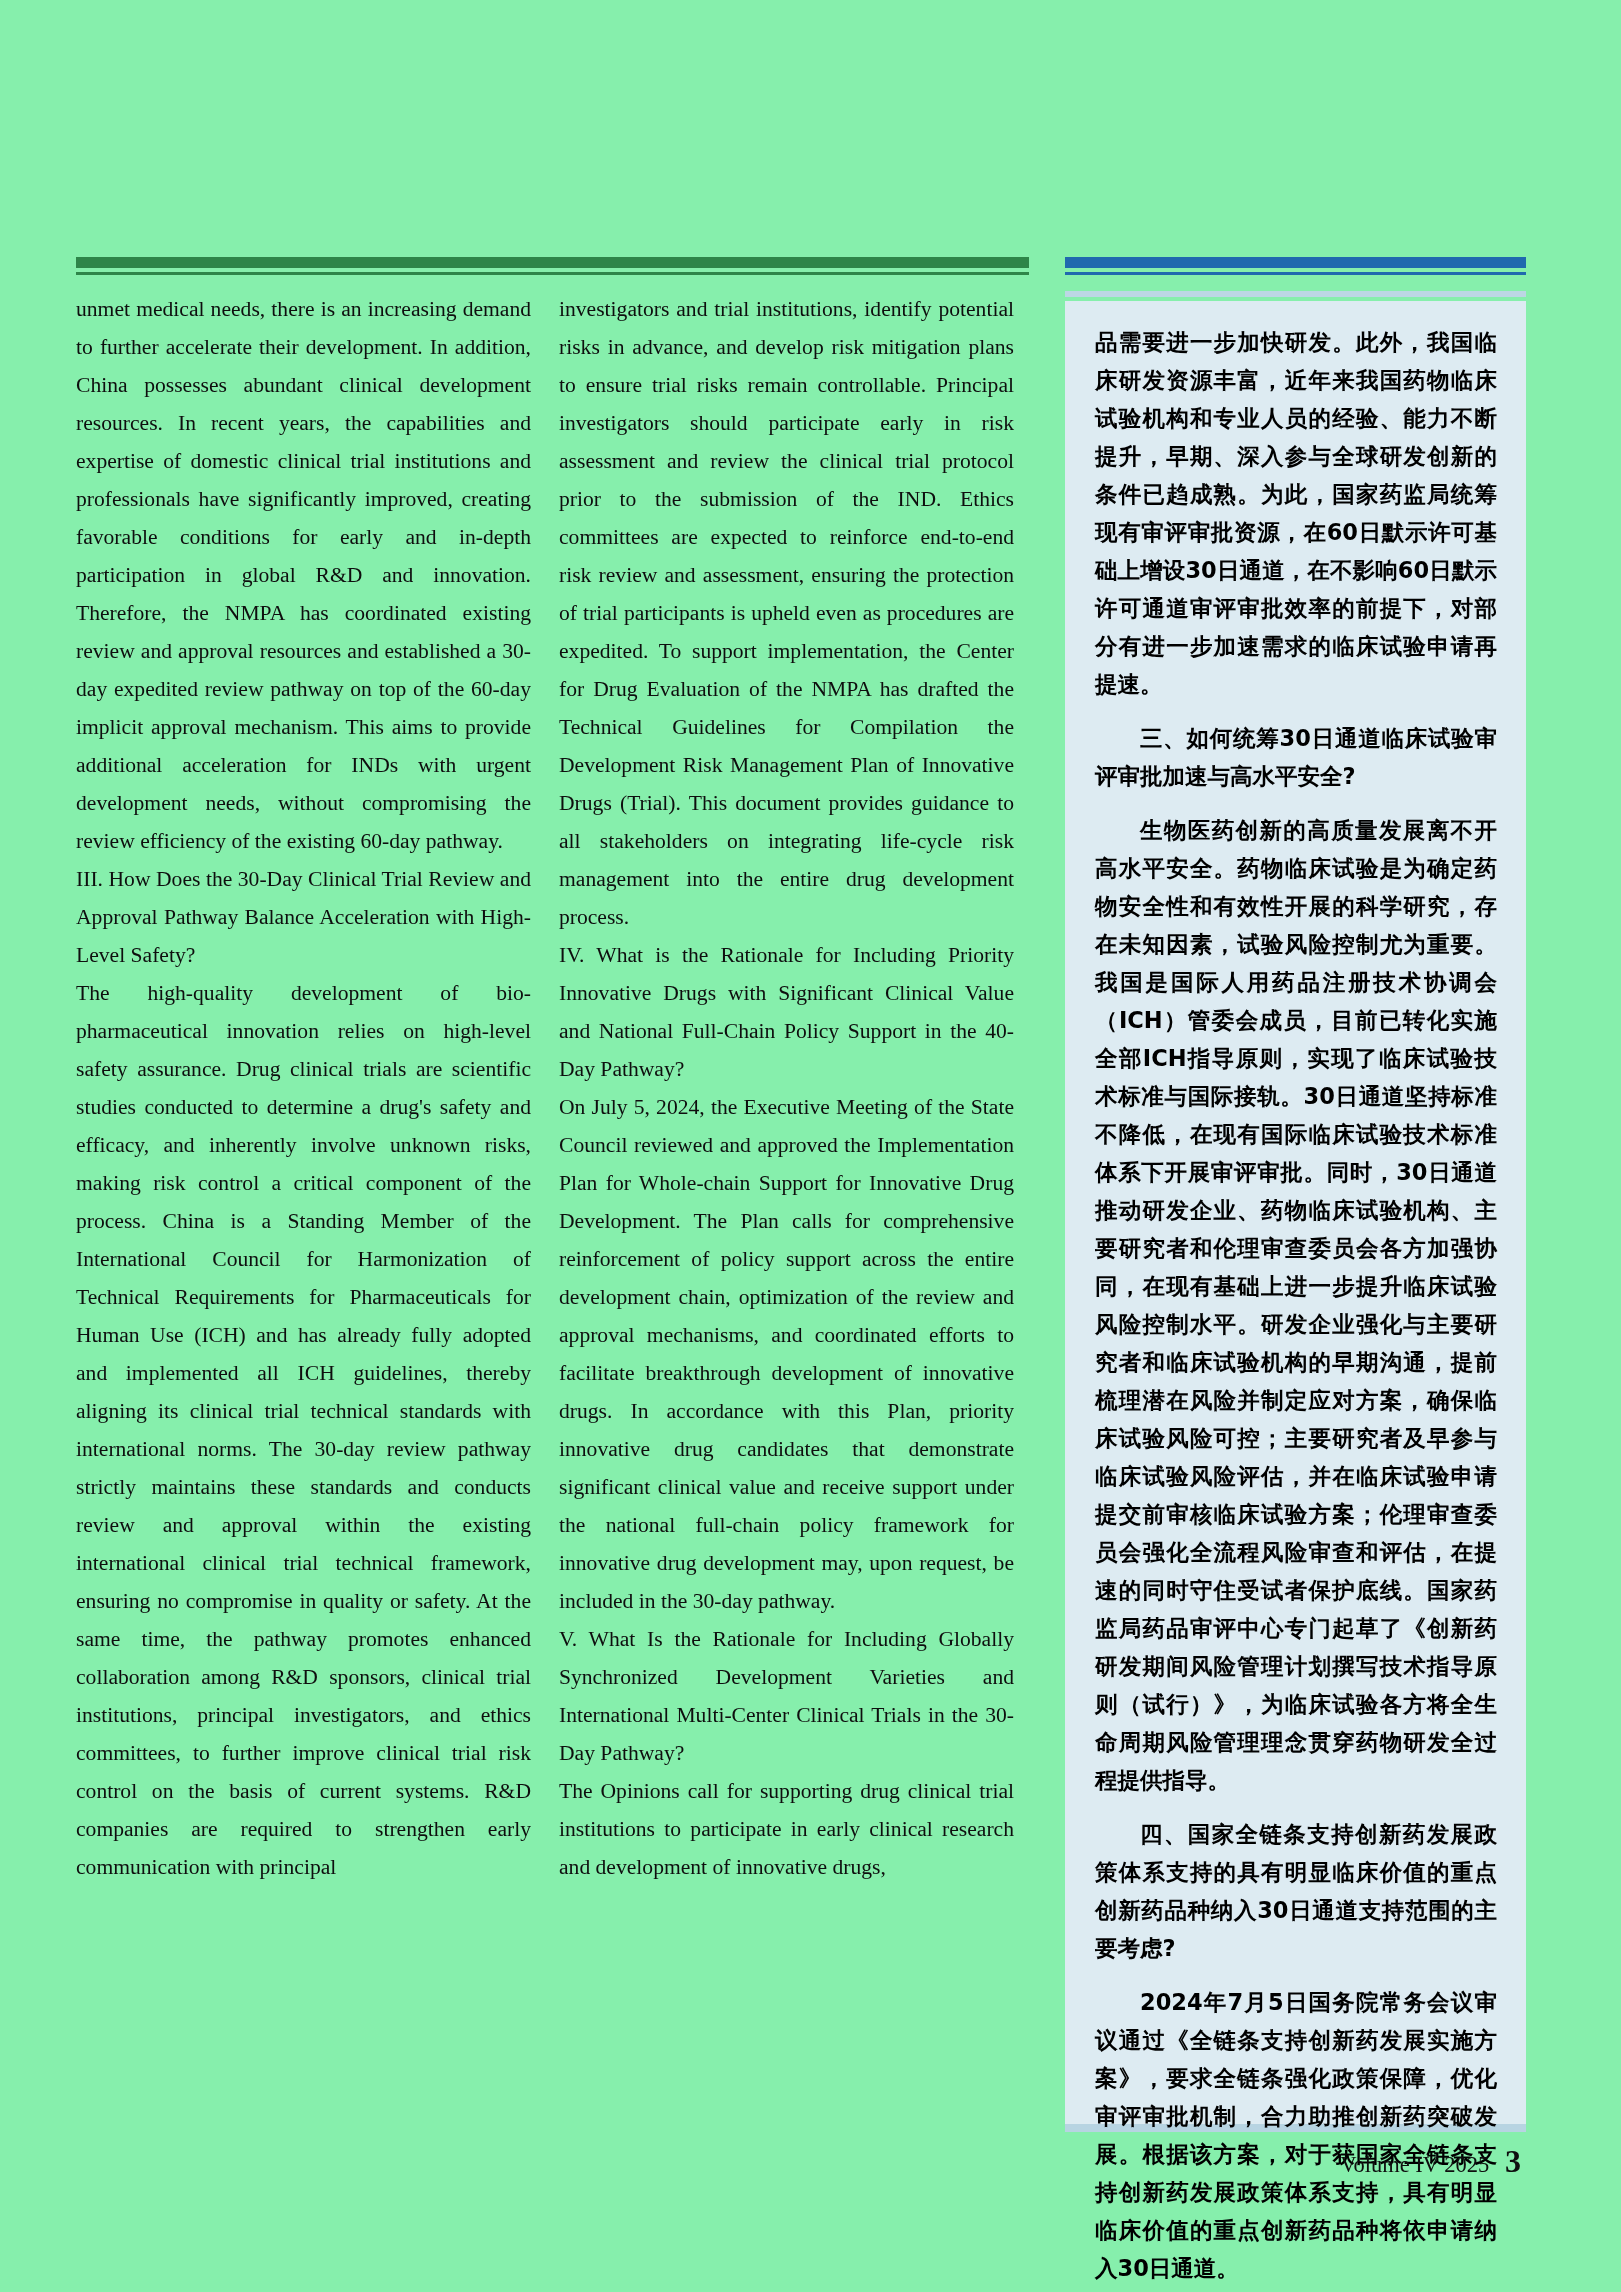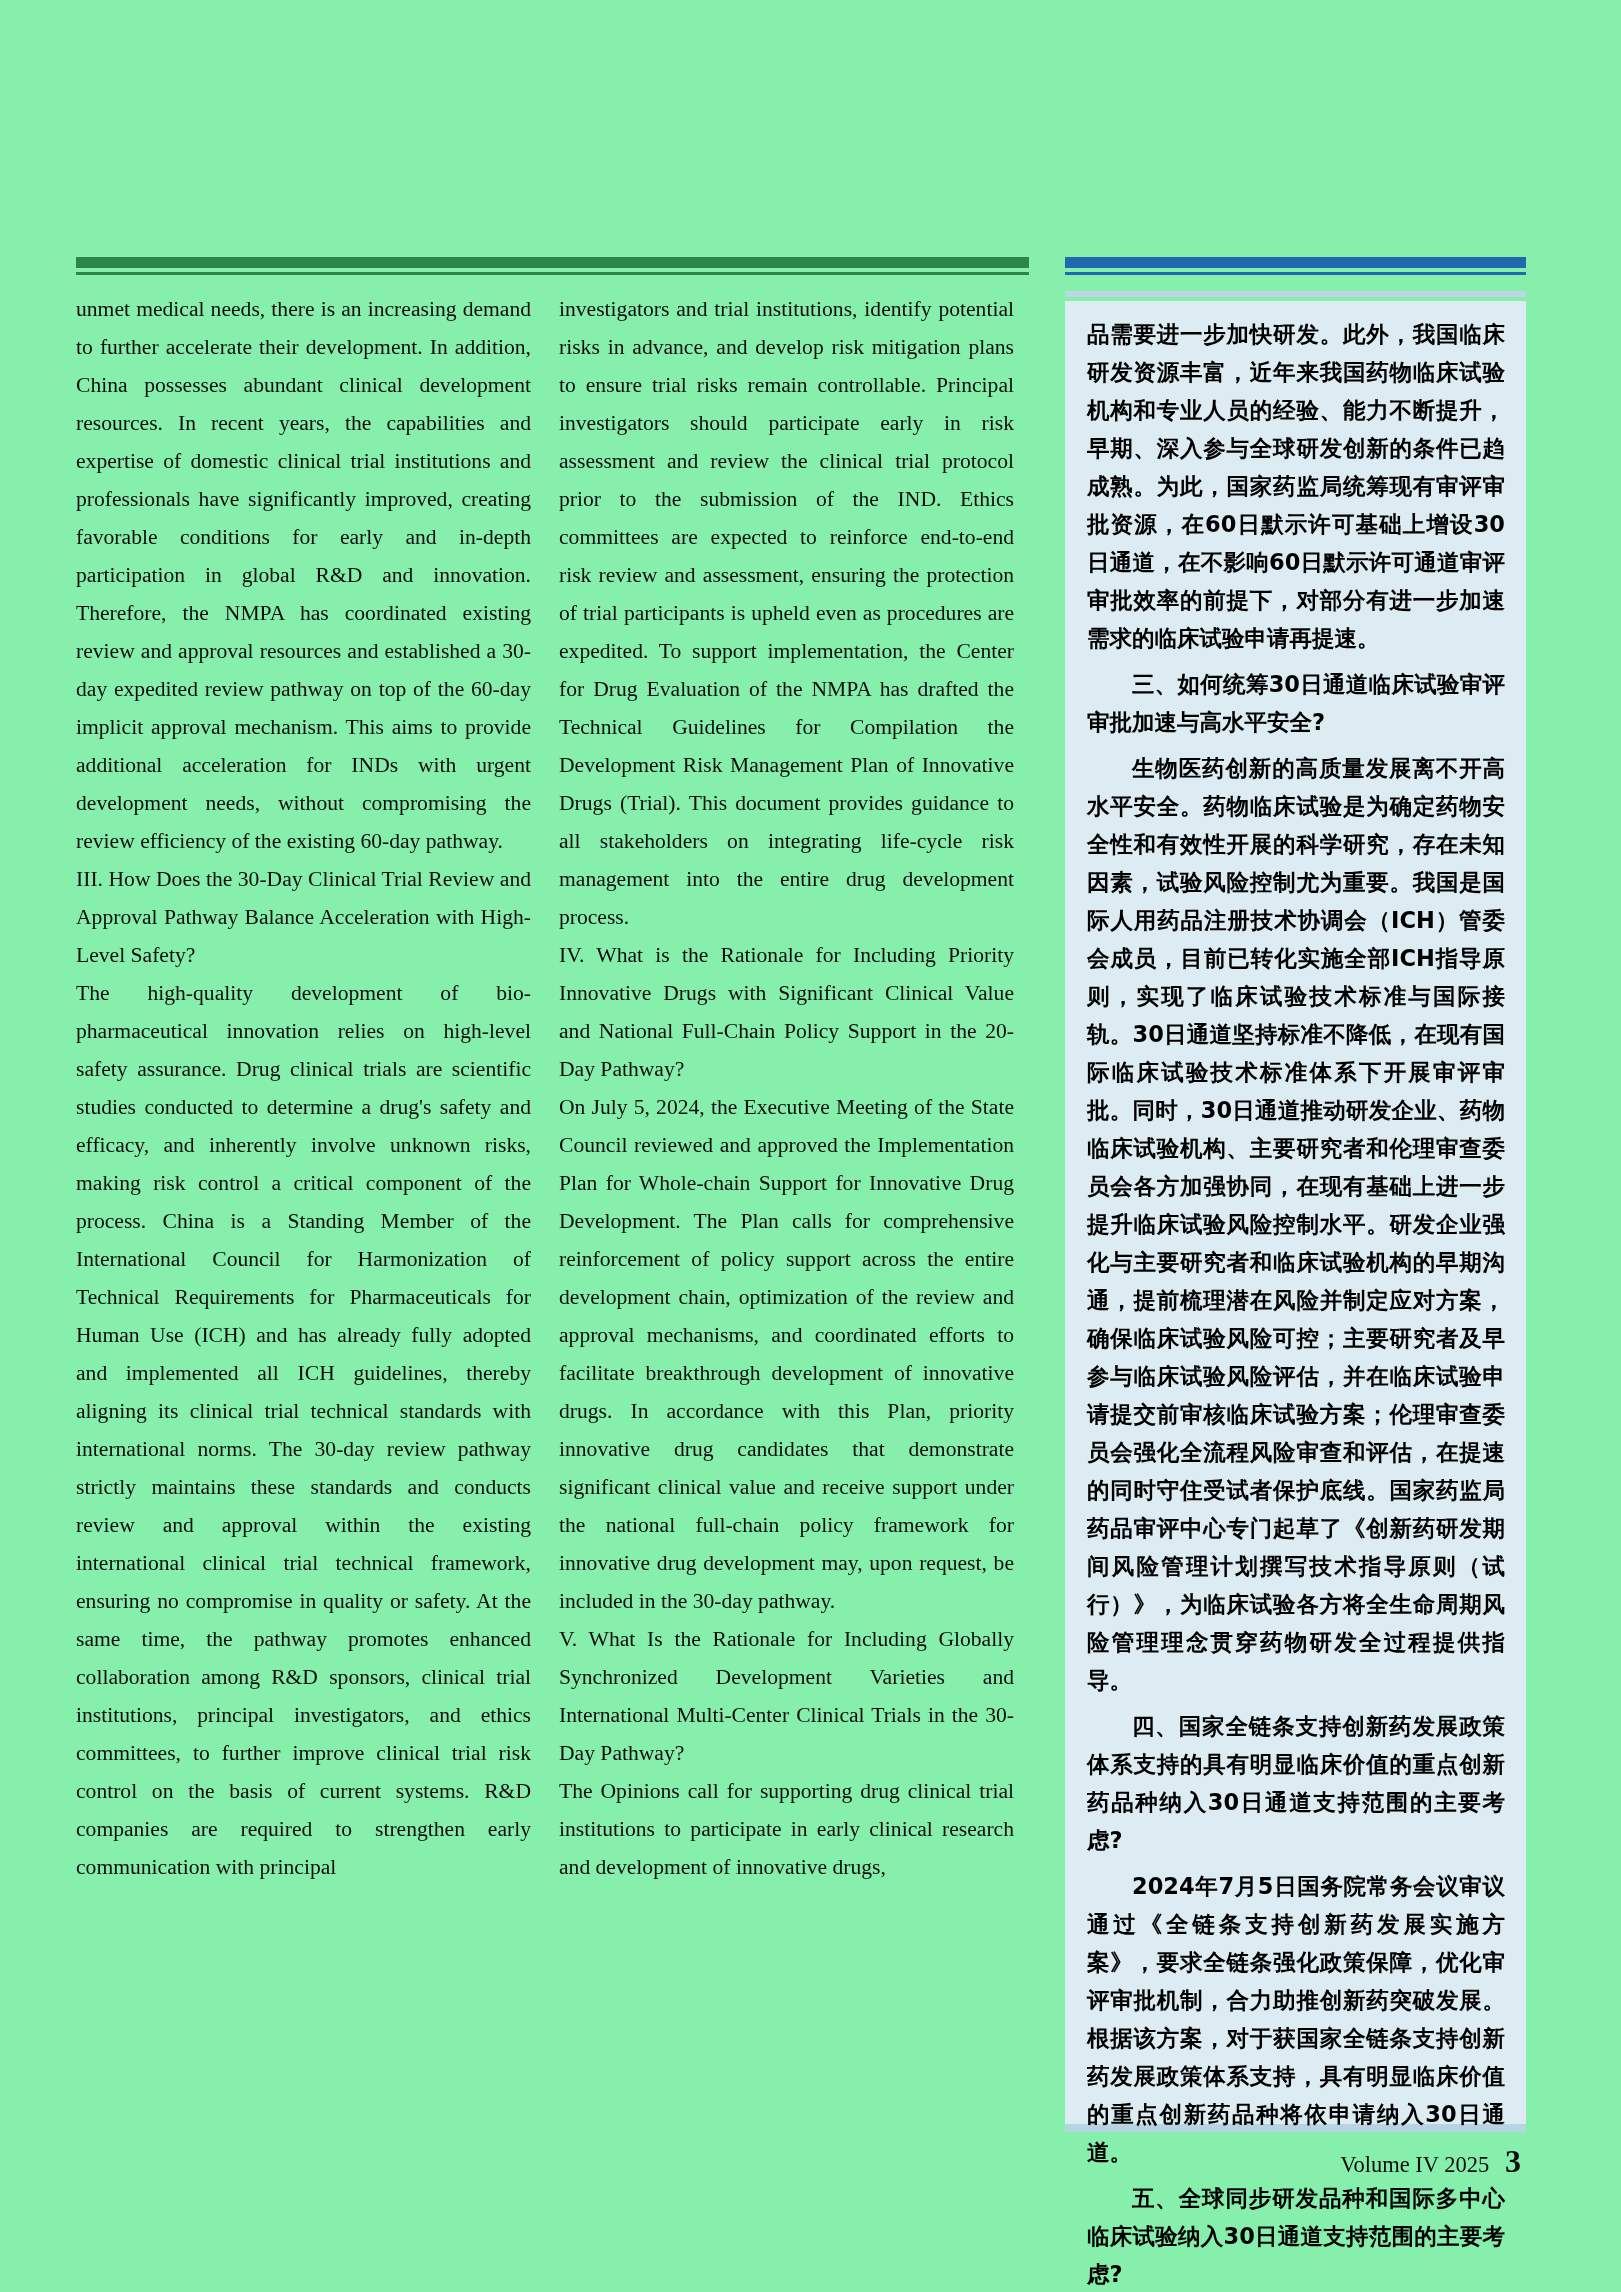--- a/index.html
+++ b/index.html
@@ -38,21 +38,21 @@
   .col3 {
     position: absolute;
     left: 1079px;
     top: 307px;
     width: 434px;
     font-family: "DejaVu Sans", sans-serif;
     font-weight: bold;
     color: #000;
   }
   .col3 p {
-    margin: 8px;
+    margin: 16px;
     font-size: 22.5px;
     line-height: 38px;
     text-align: justify;
   }
   .col3 p.ind { text-indent: 2em; }
 
   
   .footer {
     position: absolute;
     right: 100px;
@@ -82,21 +82,21 @@
   <div class="strip-bottom"></div>
 
   <div class="col col-en col1">
     <p>unmet medical needs, there is an increasing demand to further accelerate their development. In addition, China possesses abundant clinical development resources. In recent years, the capabilities and expertise of domestic clinical trial institutions and professionals have significantly improved, creating favorable conditions for early and in-depth participation in global R&amp;D and innovation. Therefore, the NMPA has coordinated existing review and approval resources and established a 30-day expedited review pathway on top of the 60-day implicit approval mechanism. This aims to provide additional acceleration for INDs with urgent development needs, without compromising the review efficiency of the existing 60-day pathway.</p>
     <p>III. How Does the 30-Day Clinical Trial Review and Approval Pathway Balance Acceleration with High-Level Safety?</p>
     <p>The high-quality development of bio-pharmaceutical innovation relies on high-level safety assurance. Drug clinical trials are scientific studies conducted to determine a drug's safety and efficacy, and inherently involve unknown risks, making risk control a critical component of the process. China is a Standing Member of the International Council for Harmonization of Technical Requirements for Pharmaceuticals for Human Use (ICH) and has already fully adopted and implemented all ICH guidelines, thereby aligning its clinical trial technical standards with international norms. The 30-day review pathway strictly maintains these standards and conducts review and approval within the existing international clinical trial technical framework, ensuring no compromise in quality or safety. At the same time, the pathway promotes enhanced collaboration among R&amp;D sponsors, clinical trial institutions, principal investigators, and ethics committees, to further improve clinical trial risk control on the basis of current systems. R&amp;D companies are required to strengthen early communication with principal</p>
   </div>
 
   <div class="col col-en col2">
     <p>investigators and trial institutions, identify potential risks in advance, and develop risk mitigation plans to ensure trial risks remain controllable. Principal investigators should participate early in risk assessment and review the clinical trial protocol prior to the submission of the IND. Ethics committees are expected to reinforce end-to-end risk review and assessment, ensuring the protection of trial participants is upheld even as procedures are expedited. To support implementation, the Center for Drug Evaluation of the NMPA has drafted the Technical Guidelines for Compilation the Development Risk Management Plan of Innovative Drugs (Trial). This document provides guidance to all stakeholders on integrating life-cycle risk management into the entire drug development process.</p>
-    <p>IV. What is the Rationale for Including Priority Innovative Drugs with Significant Clinical Value and National Full-Chain Policy Support in the 20-Day Pathway?</p>
+    <p>IV. What is the Rationale for Including Priority Innovative Drugs with Significant Clinical Value and National Full-Chain Policy Support in the 40-Day Pathway?</p>
     <p>On July 5, 2024, the Executive Meeting of the State Council reviewed and approved the Implementation Plan for Whole-chain Support for Innovative Drug Development. The Plan calls for comprehensive reinforcement of policy support across the entire development chain, optimization of the review and approval mechanisms, and coordinated efforts to facilitate breakthrough development of innovative drugs. In accordance with this Plan, priority innovative drug candidates that demonstrate significant clinical value and receive support under the national full-chain policy framework for innovative drug development may, upon request, be included in the 30-day pathway.</p>
     <p>V. What Is the Rationale for Including Globally Synchronized Development Varieties and International Multi-Center Clinical Trials in the 30-Day Pathway?</p>
     <p>The Opinions call for supporting drug clinical trial institutions to participate in early clinical research and development of innovative drugs,</p>
   </div>
 
   <div class="col3">
     <p>品需要进一步加快研发。此外，我国临床研发资源丰富，近年来我国药物临床试验机构和专业人员的经验、能力不断提升，早期、深入参与全球研发创新的条件已趋成熟。为此，国家药监局统筹现有审评审批资源，在60日默示许可基础上增设30日通道，在不影响60日默示许可通道审评审批效率的前提下，对部分有进一步加速需求的临床试验申请再提速。</p>
     <p class="ind">三、如何统筹30日通道临床试验审评审批加速与高水平安全?</p>
     <p class="ind">生物医药创新的高质量发展离不开高水平安全。药物临床试验是为确定药物安全性和有效性开展的科学研究，存在未知因素，试验风险控制尤为重要。我国是国际人用药品注册技术协调会（ICH）管委会成员，目前已转化实施全部ICH指导原则，实现了临床试验技术标准与国际接轨。30日通道坚持标准不降低，在现有国际临床试验技术标准体系下开展审评审批。同时，30日通道推动研发企业、药物临床试验机构、主要研究者和伦理审查委员会各方加强协同，在现有基础上进一步提升临床试验风险控制水平。研发企业强化与主要研究者和临床试验机构的早期沟通，提前梳理潜在风险并制定应对方案，确保临床试验风险可控；主要研究者及早参与临床试验风险评估，并在临床试验申请提交前审核临床试验方案；伦理审查委员会强化全流程风险审查和评估，在提速的同时守住受试者保护底线。国家药监局药品审评中心专门起草了《创新药研发期间风险管理计划撰写技术指导原则（试行）》，为临床试验各方将全生命周期风险管理理念贯穿药物研发全过程提供指导。</p>
     <p class="ind">四、国家全链条支持创新药发展政策体系支持的具有明显临床价值的重点创新药品种纳入30日通道支持范围的主要考虑?</p>

